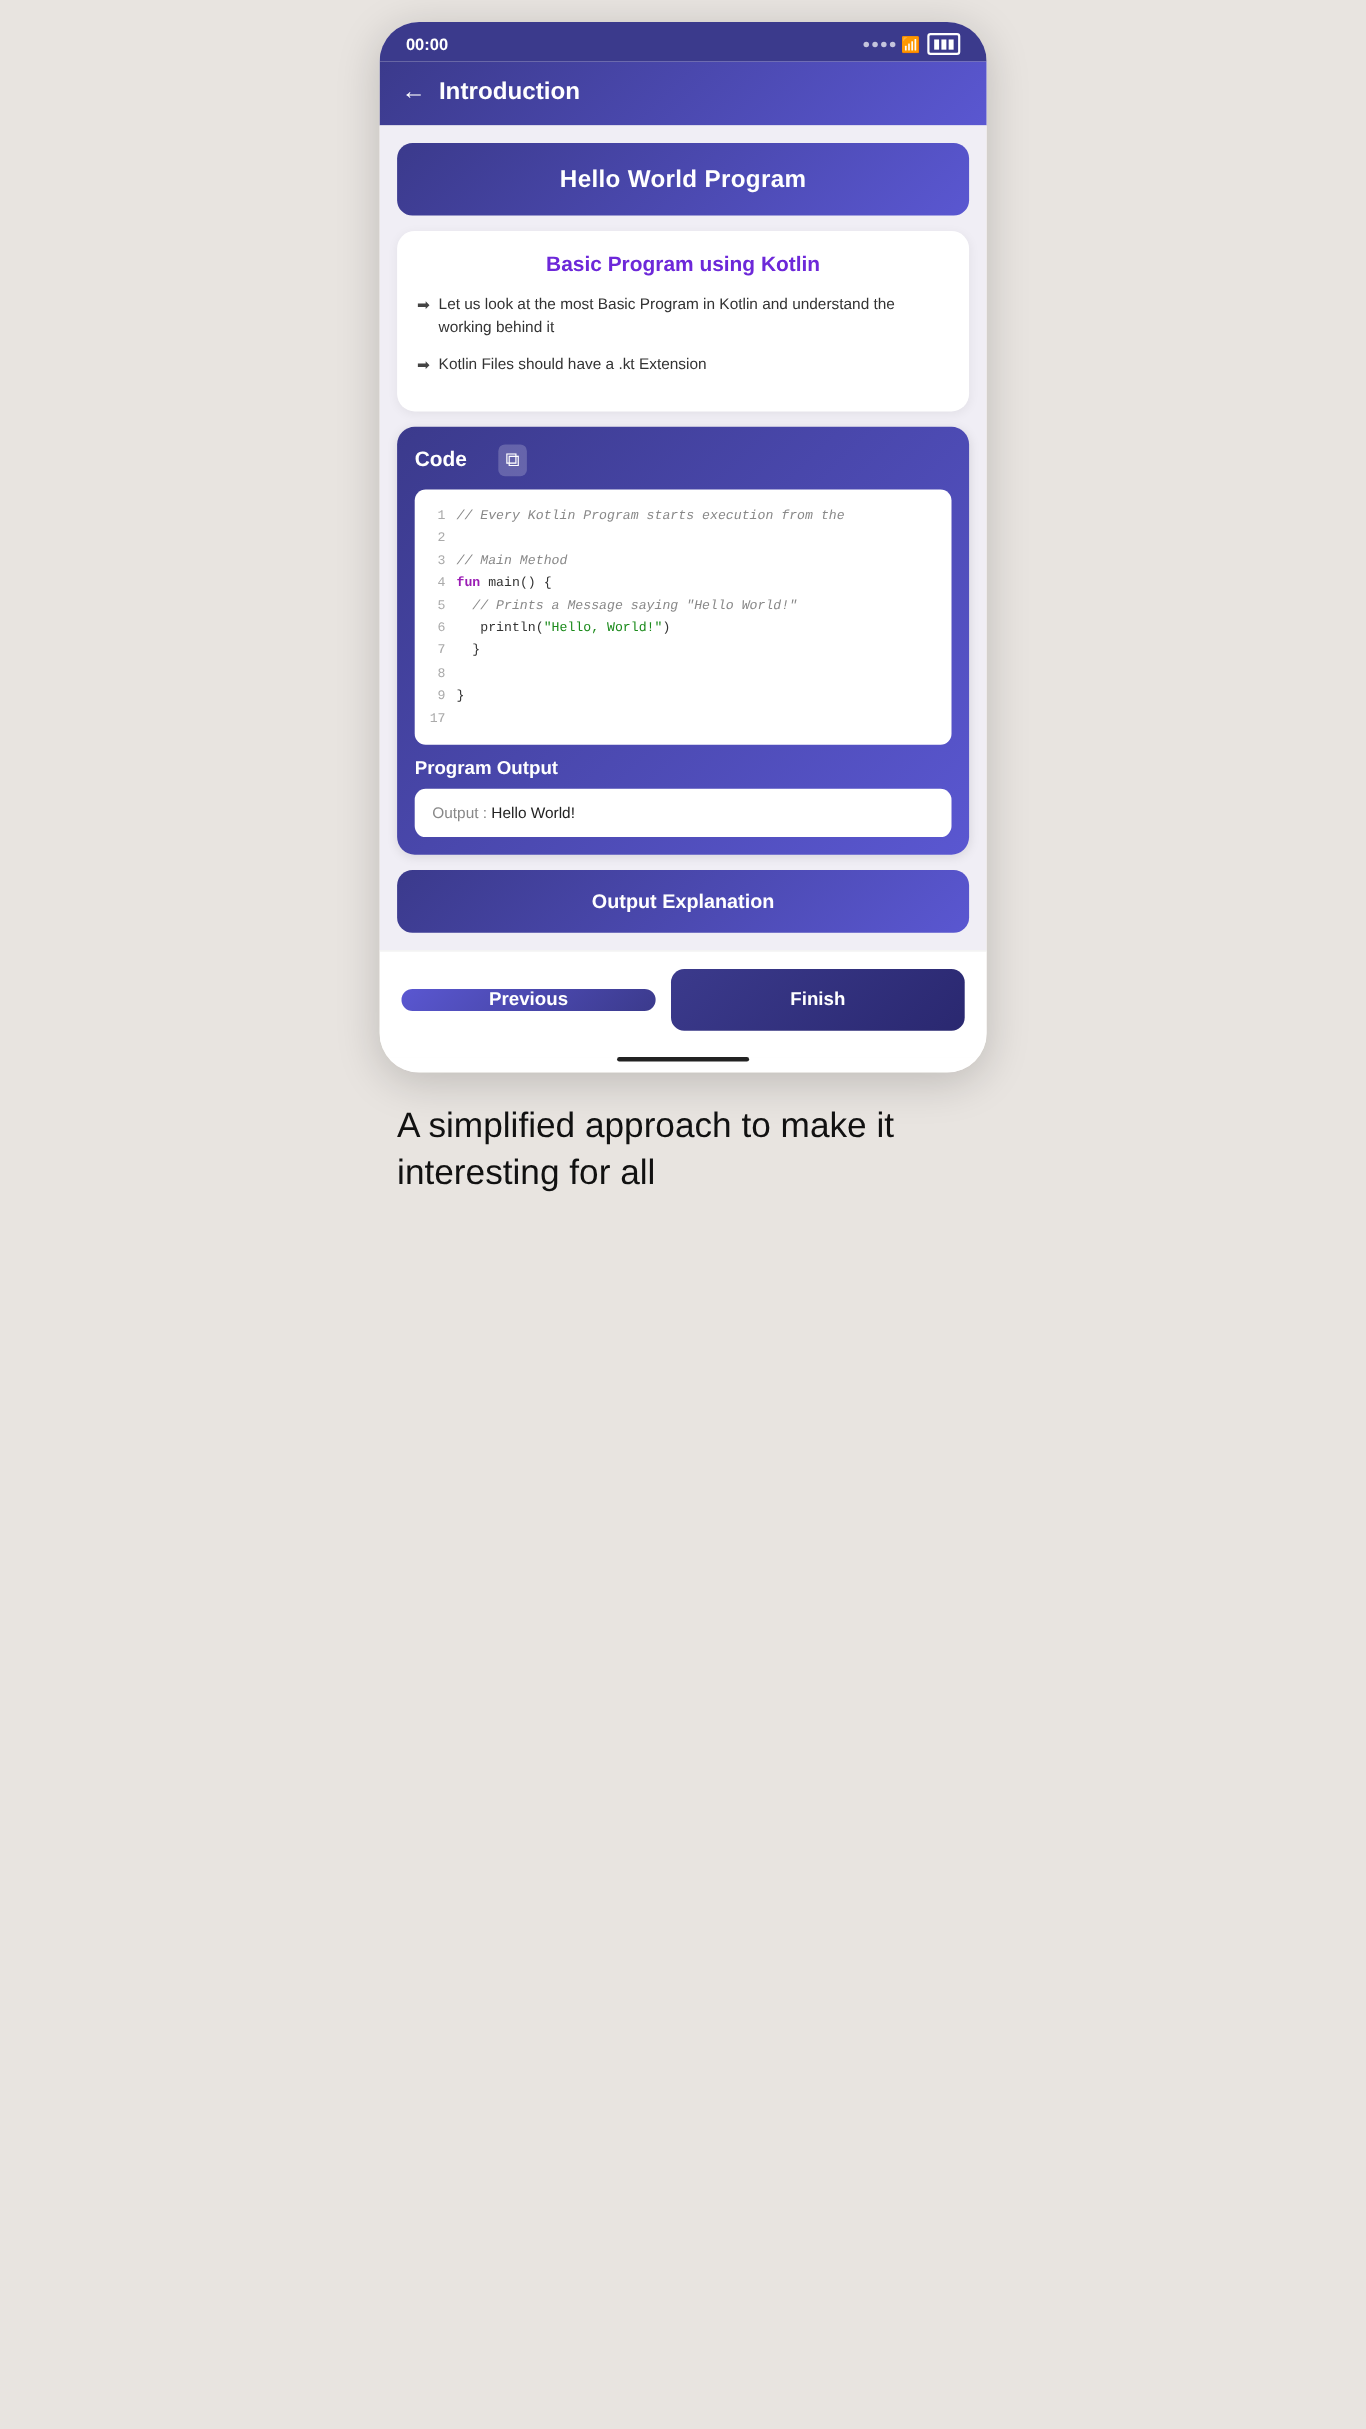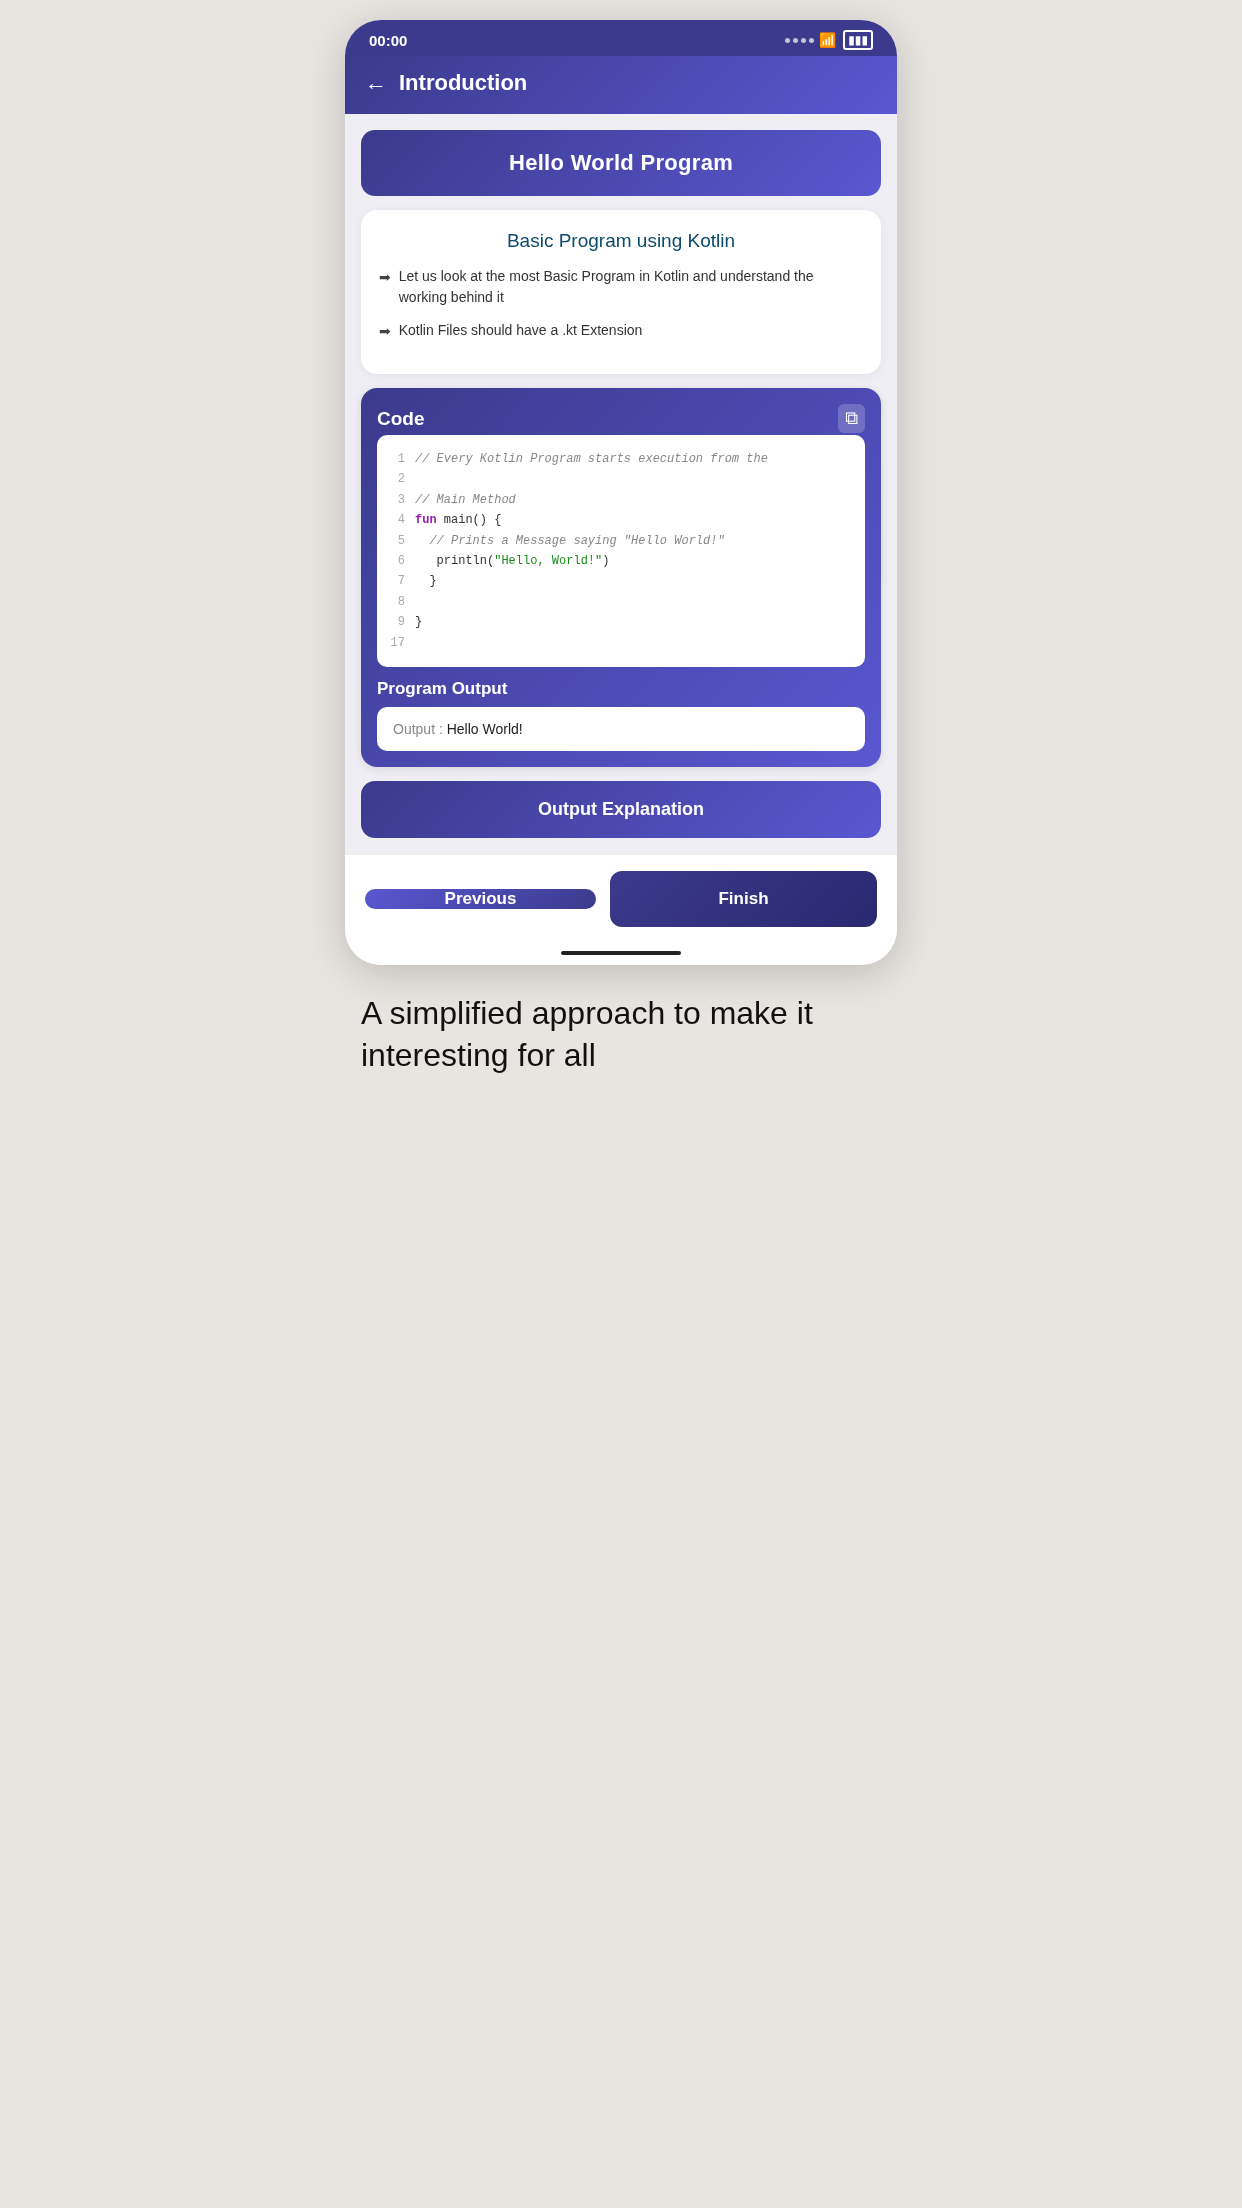--- a/index.html
+++ b/index.html
@@ -94,22 +94,22 @@
       letter-spacing: 0.3px;
     }
     .info-card {
       background: white;
       border-radius: 16px;
       padding: 20px 18px;
       box-shadow: 0 2px 10px rgba(0,0,0,0.06);
     }
     .info-card-title {
       font-size: 19px;
-      font-weight: 400;
-      color: #0c4a6e;
+      font-weight: 700;
+      color: #6d28d9;
       margin-bottom: 14px;
       text-align: center;
     }
     .info-item {
       display: flex;
       align-items: flex-start;
       gap: 8px;
       margin-bottom: 12px;
       font-size: 14px;
       color: #333;
@@ -122,23 +122,24 @@
       flex-shrink: 0;
     }
     .code-card {
       background: linear-gradient(135deg, #3b3a8c 0%, #5a57d1 100%);
       border-radius: 16px;
       padding: 16px;
       box-shadow: 0 2px 10px rgba(0,0,0,0.10);
     }
     .code-card-header {
       display: flex;
-      justify-content: space-between;
-      align-items: center;
-      margin-bottom: 2px;
+      justify-content: flex-start;
+      align-items: center;
+      margin-bottom: 12px;
+      gap: 28px;
     }
     .code-label {
       color: white;
       font-size: 19px;
       font-weight: 700;
     }
     .copy-icon {
       color: white;
       font-size: 18px;
       cursor: pointer;

